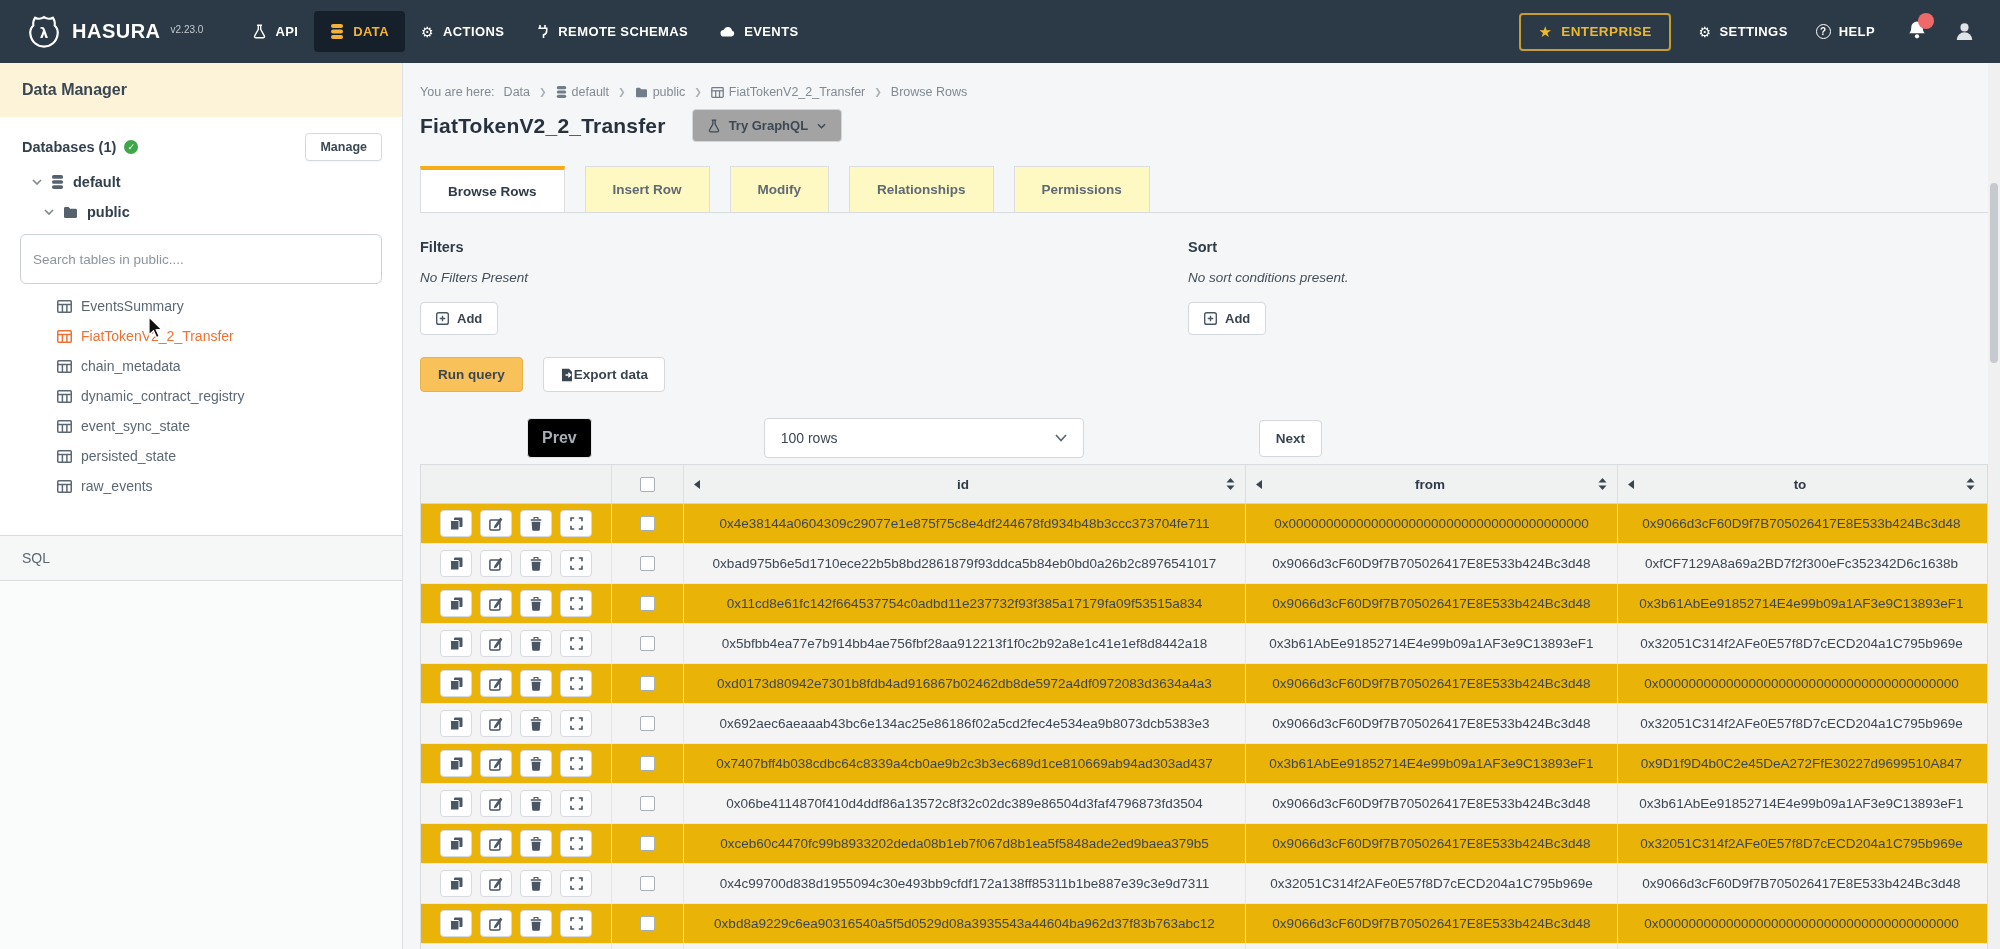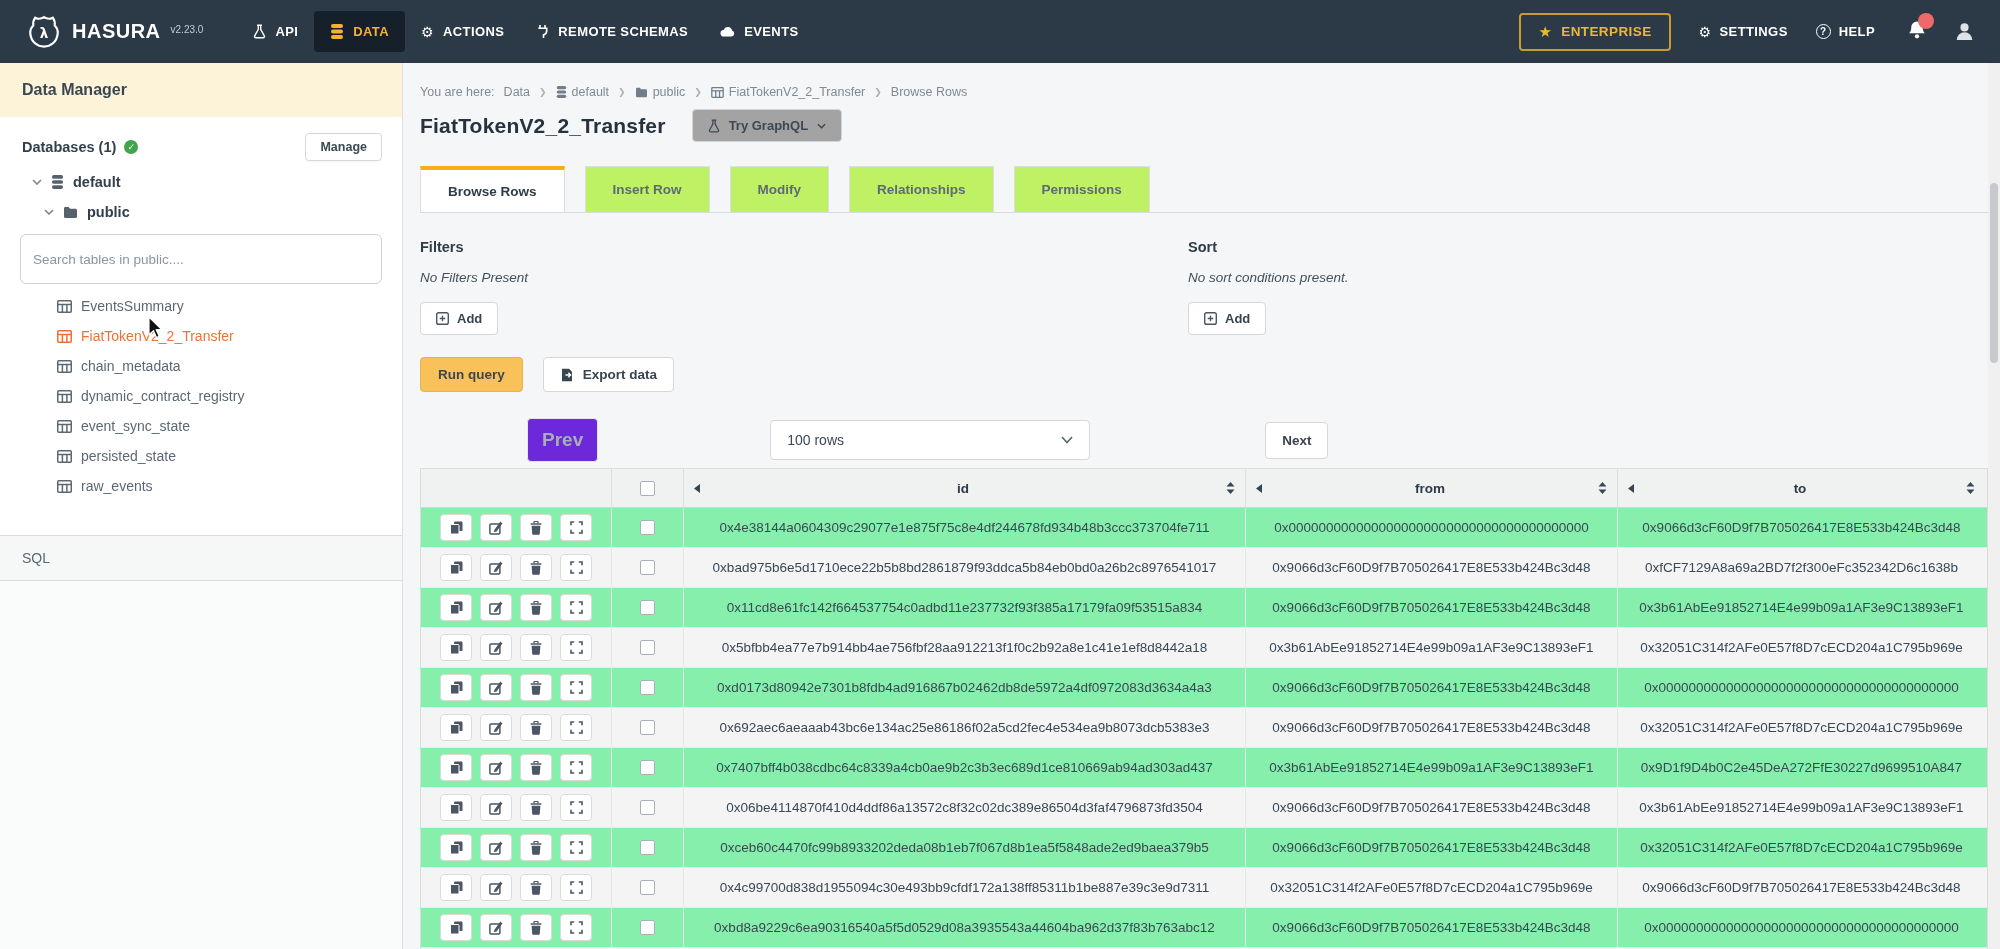--- a/index.html
+++ b/index.html
@@ -66,54 +66,54 @@
     background:#f4f6f7; padding-left:17px; overflow:hidden; }
   .crumbs { margin-top:22px; display:flex; align-items:center; gap:9px; font-size:12.5px; color:#818a93; }
   .crumb { cursor:pointer; display:flex; align-items:center; gap:5px; }
   .crumb-sep { color:#aab1b7; font-size:9px; font-family:"DejaVu Sans",sans-serif; }
   .crumb-ico { color:#717d88; display:flex; }
   .title-row { margin-top:10px; display:flex; align-items:center; gap:26px; }
   .page-title { font-size:21px; font-weight:bold; color:#28323e; letter-spacing:.2px; }
   .trygql-btn { display:flex; align-items:center; gap:9px; background:#a3a3a3; border:1px solid #d2d6da;
     border-radius:4px; padding:8px 15px; font-weight:bold; font-size:13px; color:#3c4854; cursor:pointer; }
   .tabs-row { margin-top:24px; width:1568px; border-bottom:1px solid #d8dbde; display:flex; }
-  .tab { height:46px; display:flex; align-items:center; padding:0 27px; background:#bef264;
+  .tab { height:46px; display:flex; align-items:center; padding:0 27px; background:#fef9c3;
     color:#5f6a74; font-weight:bold; font-size:13.5px; margin-right:20px; cursor:pointer;
     border:1px solid #dcdfe2; border-bottom:none; }
   .tab.active { background:#fff; color:#2f3b47; border-top:4px solid #f7ad18; padding-top:0; }
   .fs-row { margin-top:26px; display:flex; width:1568px; }
   .filters-block { width:768px; }
   .fs-title { font-size:14.5px; font-weight:bold; color:#2f3b47; }
   .fs-empty { margin-top:15px; font-size:13.5px; font-style:italic; color:#454f59; }
   .add-btn { margin-top:17px; display:inline-flex; align-items:center; gap:8px; background:#fff;
     border:1px solid #d4d8dc; border-radius:4px; padding:8px 15px; font-weight:bold; font-size:13px;
     color:#39444f; cursor:pointer; }
   .run-row { margin-top:22px; display:flex; gap:20px; align-items:center; }
   .run-btn { background:#f8c159; border:1px solid #eab143; border-radius:4px; padding:9px 17px;
     font-weight:bold; font-size:13.5px; color:#3d4750; cursor:pointer; }
-  .export-btn { display:flex; align-items:center; gap:9px; background:#fff; border:1px solid #d4d8dc;
+  .export-btn { display:flex; align-items:center; background:#fff; border:1px solid #d4d8dc;
     border-radius:4px; padding:9px 16px; font-weight:bold; font-size:13.5px; color:#39444f; cursor:pointer; }
   .pag-row { margin-top:26px; display:flex; align-items:center; }
-  .prev-btn { margin-left:107px; background:#6d28d9; border:1px solid #e4e7ea; border-radius:4px;
-    padding:10px 14px; font-weight:bold; font-size:19px; color:#a6aeb6; cursor:pointer; }
+  .prev-btn { margin-left:107px; background:#000000; border:1px solid #e4e7ea; border-radius:4px;
+    padding:10px 14px; font-weight:bold; font-size:16px; color:#a6aeb6; cursor:pointer; }
   .rows-select { margin-left:172px; width:320px; height:40px; background:#fff; border:1px solid #d4d8dc;
     border-radius:4px; display:flex; align-items:center; justify-content:space-between; padding:0 16px;
     font-size:14px; color:#3c4854; cursor:pointer; }
   .next-btn { margin-left:175px; background:#fff; border:1px solid #d4d8dc; border-radius:4px;
     padding:10px 16px; font-weight:bold; font-size:13.5px; color:#39444f; cursor:pointer; }
 
   
   .grid { margin-top:6px; width:1568px; border:1px solid #d9dcde; background:#fff; }
   .g-row { display:grid; grid-template-columns:191px 72px 562px 372px 367px; }
   .g-head { background:#f0f1f1; border-bottom:1px solid #d3d6d9; }
   .h-cell { height:38px; display:flex; align-items:center; padding:0 10px; border-right:1px solid #dcdfe1; }
   .h-cell:last-child { border-right:none; }
   .h-label { flex:1; text-align:center; font-weight:bold; font-size:13.5px; color:#2f3b47; }
   .h-ico { display:flex; cursor:pointer; }
-  .data-row { border-bottom:1px solid #e8eaec; background:#86efac; }
+  .data-row { border-bottom:1px solid #e8eaec; background:#eab308; }
   .data-row.alt { background:#f4f4f5; }
   .c-cell { height:39px; display:flex; align-items:center; justify-content:center;
     border-right:1px solid #e3e6e8; overflow:hidden; }
   .c-cell:last-child { border-right:none; }
   .hex { font-size:13.5px; color:#3b4754; white-space:nowrap; }
   .act-cell { gap:8px; }
   .icon-btn { width:32px; height:27px; background:#fff; border:1px solid #d7dbdf; border-radius:4px;
     display:flex; align-items:center; justify-content:center; cursor:pointer; }
   .cb { width:15px; height:15px; border:1.5px solid #a8b0b8; border-radius:2px; background:#fff; cursor:pointer; }
 

